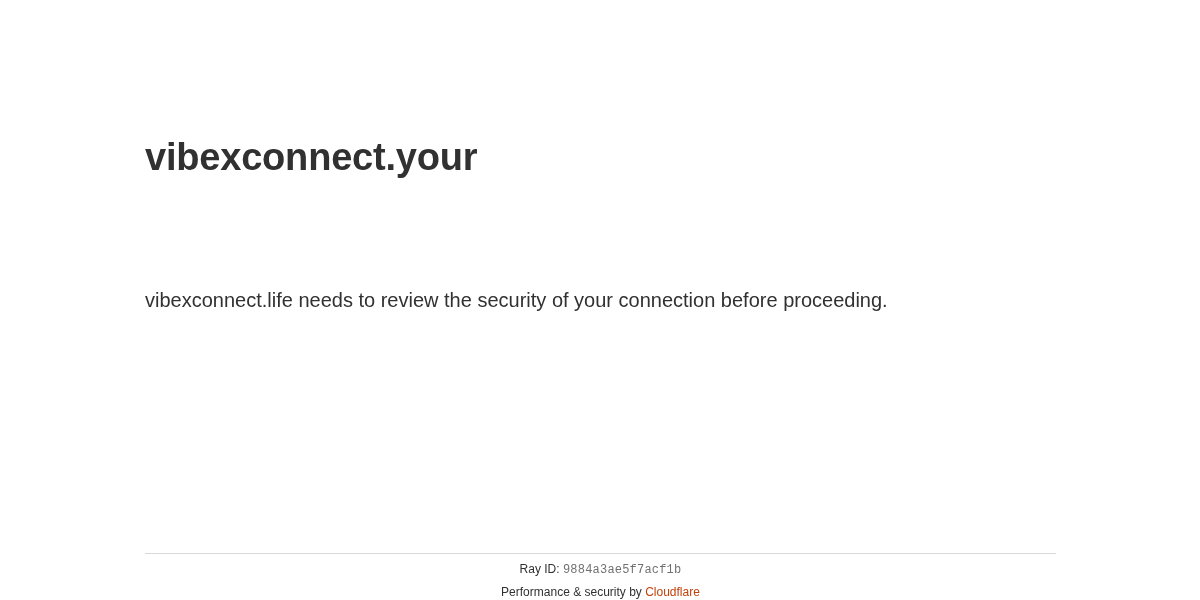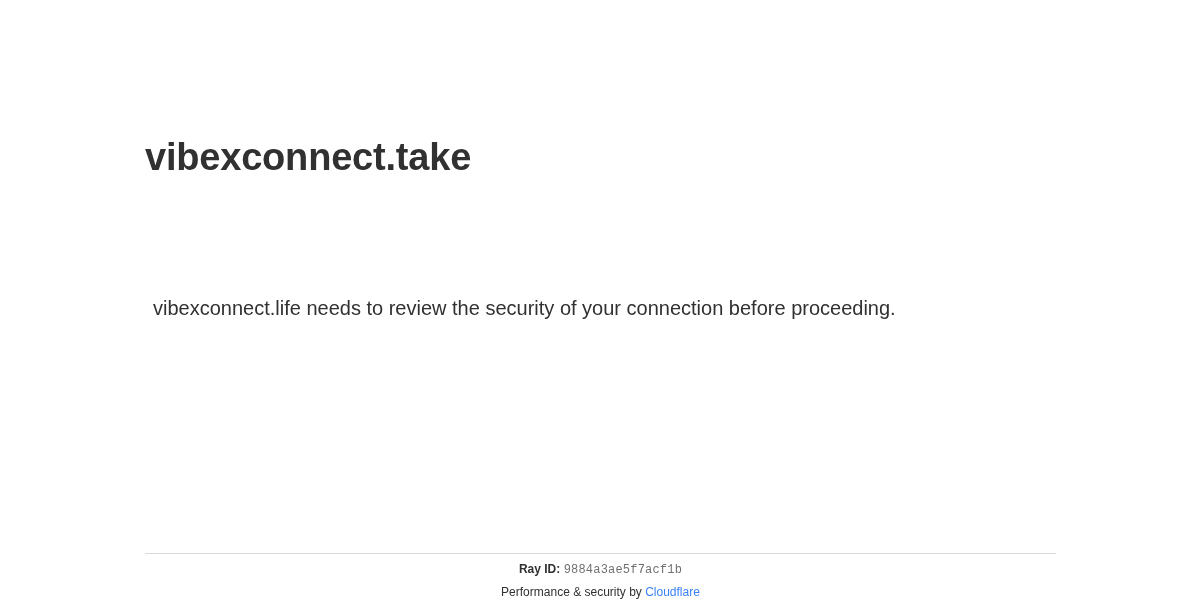--- a/index.html
+++ b/index.html
@@ -50,21 +50,21 @@
     color: #313131;
   }
 
   
   .challenge-slot {
     height: 88px;
     margin-top: 12px;
   }
 
   .body-copy {
-    margin: 8px;
+    margin: 0;
     font-size: 20px;
     line-height: 36px;
     font-weight: 400;
     color: #313131;
     max-width: 800px;
   }
 
   
   .footer {
     position: absolute;
@@ -76,51 +76,51 @@
   }
 
   .footer-row {
     font-size: 12px;
     line-height: 20px;
     color: #313131;
     padding-top: 5px;
   }
 
   .ray-label {
-    font-weight: 700;
+    font-weight: 400;
   }
 
   .ray-value {
     font-family: "Liberation Mono", "DejaVu Sans Mono", monospace;
     font-size: 12px;
     color: #707070;
     letter-spacing: 0.2px;
     margin-top: 36px;
   }
 
   .footer-attribution {
     font-size: 12px;
     line-height: 20px;
     color: #313131;
     padding-top: 2px;
   }
 
   .cf-link {
-    color: #3b82f6;
+    color: #c2410c;
     text-decoration: none;
   }
 </style>
 </head>
 <body>
 
 <div class="page">
 
   <div class="content">
 
-    <h1 class="heading">vibexconnect.take</h1>
+    <h1 class="heading">vibexconnect.your</h1>
 
 
     <div class="challenge-slot"></div>
 
     <p class="body-copy">vibexconnect.life needs to review the security of your connection before proceeding.</p>
 
   </div>
 
   <div class="footer">
 

